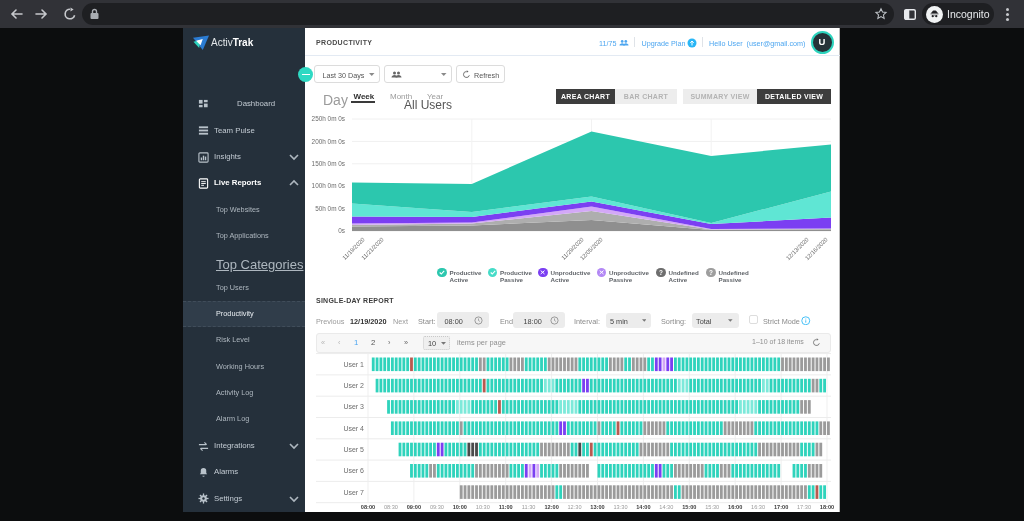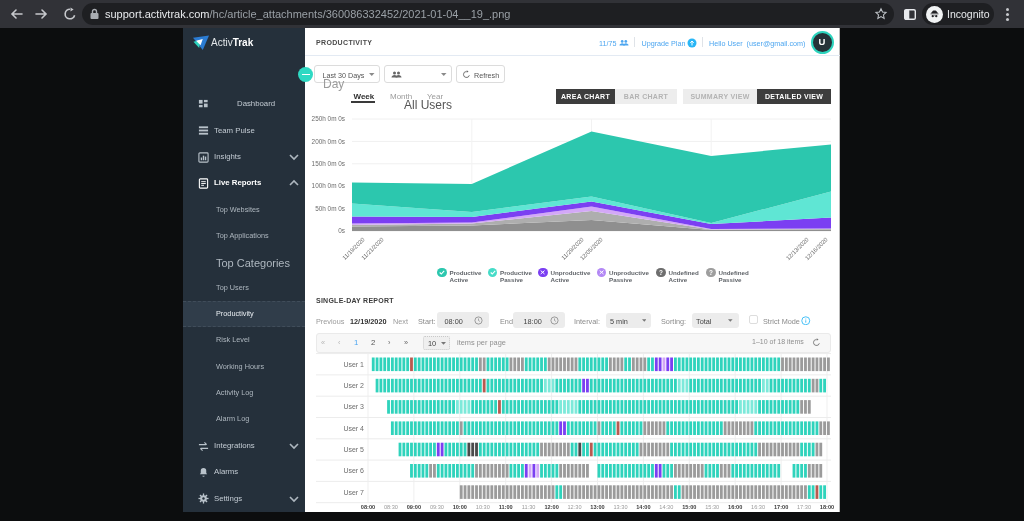--- a/index.html
+++ b/index.html
@@ -14,21 +14,20 @@
       <path d="M26 7 H36 M32 3 L36 7 L32 11"></path>
     </g>
     <path d="M60 2.2 a4.8 4.8 0 1 0 4.6 6" stroke="#c6c8cc" stroke-width="1.6" fill="none"></path>
     <path d="M60.5 0.6 L63.6 2.6 L60.5 4.6 Z" fill="#c6c8cc"></path>
   </svg>
   <div class="abs" style="left:82px;top:3px;width:812px;height:22px;border-radius:11px;background:#1e1f22;"></div>
   <svg class="abs" style="left:89px;top:8px" width="11" height="12" viewBox="0 0 11 12">
     <rect x="1.5" y="5" width="8" height="6" rx="1" fill="#a9adb2"></rect>
     <path d="M3.5 5 V3.5 a2 2 0 0 1 4 0 V5" stroke="#a9adb2" stroke-width="1.4" fill="none"></path>
   </svg>
-  <div class="abs" style="left:105px;top:7.5px;font-size:11px;color:#e8eaed;white-space:nowrap;">support.activtrak.com<span style="color:#9aa0a6;">/hc/article_attachments/360086332452/2021-01-04__19_.png</span></div>
   <svg class="abs" style="left:874px;top:7px" width="14" height="14" viewBox="0 0 24 24">
     <path d="M12 3 l2.6 5.6 6.1.7 -4.5 4.2 1.2 6 -5.4-3 -5.4 3 1.2-6 -4.5-4.2 6.1-.7z" fill="none" stroke="#bdc1c6" stroke-width="1.8"></path>
   </svg>
   <svg class="abs" style="left:904px;top:8.5px" width="12" height="11" viewBox="0 0 12 11">
     <rect x="0.7" y="0.7" width="10.6" height="9.6" rx="1.4" fill="none" stroke="#e8eaed" stroke-width="1.4"></rect>
     <rect x="0.7" y="0.7" width="4.6" height="9.6" rx="1" fill="#e8eaed"></rect>
   </svg>
   <div class="abs" style="left:922px;top:3px;width:72px;height:22px;border-radius:11px;background:#1e1f22;"></div>
   <div class="abs" style="left:926px;top:6px;width:17px;height:17px;border-radius:50%;background:#f1f3f4;"></div>
   <svg class="abs" style="left:929px;top:9px" width="11" height="11" viewBox="0 0 24 24" fill="#202124">
@@ -87,21 +86,21 @@
       <path d="M7 8 h10 M7 12 h10 M7 16 h6"></path>
     </g>
   </svg>
 <div class="abs" style="left:214px;top:178.4px;font-size:7.8px;color:#ffffff;font-weight:bold;">Live Reports</div>
 <svg class="abs" style="left:288px;top:178px" width="12" height="10" viewBox="0 0 12 10">
     <path d="M2 7 L6 3 L10 7" stroke="#aeb7bf" stroke-width="1.6" fill="none"></path>
   </svg>
 <div class="abs" style="left:183px;top:301px;width:122px;height:26px;background:#303d4a;border-top:1px dashed #404d5a;border-bottom:1px dashed #404d5a;"></div>
 <div class="abs" style="left:216px;top:204.9px;font-size:7.3px;color:#aeb7bf;">Top Websites</div>
 <div class="abs" style="left:216px;top:231.0px;font-size:7.3px;color:#aeb7bf;">Top Applications</div>
-<div class="abs" style="left:216px;top:257.1px;font-size:11px;color:#aeb7bf;">Top Categories</div>
+<div class="abs" style="left:216px;top:257.1px;font-size:13px;color:#aeb7bf;text-decoration:underline;">Top Categories</div>
 <div class="abs" style="left:216px;top:283.2px;font-size:7.3px;color:#aeb7bf;">Top Users</div>
 <div class="abs" style="left:216px;top:309.3px;font-size:7.3px;color:#e8edf1;">Productivity</div>
 <div class="abs" style="left:216px;top:335.4px;font-size:7.3px;color:#aeb7bf;">Risk Level</div>
 <div class="abs" style="left:216px;top:361.5px;font-size:7.3px;color:#aeb7bf;">Working Hours</div>
 <div class="abs" style="left:216px;top:387.6px;font-size:7.3px;color:#aeb7bf;">Activity Log</div>
 <div class="abs" style="left:216px;top:413.7px;font-size:7.3px;color:#aeb7bf;">Alarm Log</div>
 <svg class="abs" style="left:198px;top:440.5px" width="11" height="11" viewBox="0 0 24 24">
     <g stroke="#b9c2ca" stroke-width="2.4" fill="none">
       <path d="M2 8 h16 M14 3 l5 5"></path>
       <path d="M22 16 h-16 M10 21 l-5 -5"></path>
@@ -165,21 +164,21 @@
 <svg class="abs" style="left:441px;top:73px" width="5.5" height="3.6" viewBox="0 0 8 5">
     <path d="M0 0 L4 4.4 L8 0z" fill="#8a8a8a"></path>
   </svg>
 <div class="abs" style="left:456px;top:65px;width:49px;height:18px;border:1px solid #dcdcdc;border-radius:3px;background:#fff;"></div>
 <svg class="abs" style="left:462px;top:69.5px" width="9" height="9" viewBox="0 0 24 24">
     <path d="M12 4 a8 8 0 1 0 7.7 10" stroke="#666" stroke-width="2.4" fill="none"></path>
     <path d="M12.5 0.8 L17.5 4 L12.5 7.2z" fill="#666"></path>
   </svg>
 <div class="abs" style="left:474px;top:70.5px;font-size:7.2px;color:#555;">Refresh</div>
 
-<div class="abs" style="left:323px;top:77px;font-size:12px;color:#9b9b9b;">Day</div>
+<div class="abs" style="left:323px;top:92px;font-size:14px;color:#9b9b9b;">Day</div>
 <div class="abs" style="left:353.5px;top:92px;font-size:8px;color:#2f2f2f;font-weight:bold;">Week</div>
 <div class="abs" style="left:351px;top:101px;width:24px;height:2.4px;background:#3a3a3a;"></div>
 <div class="abs" style="left:390px;top:92px;font-size:8px;color:#9b9b9b;">Month</div>
 <div class="abs" style="left:427px;top:92px;font-size:8px;color:#9b9b9b;">Year</div>
 
 <div class="abs" style="left:556px;top:88.5px;width:59px;height:15px;background:#3d3d3d;color:#fff;font-size:7px;font-weight:bold;text-align:center;line-height:15px;letter-spacing:.3px;">AREA CHART</div>
 <div class="abs" style="left:615px;top:88.5px;width:62px;height:15px;background:#ededed;color:#b3b3b3;font-size:7px;font-weight:bold;text-align:center;line-height:15px;letter-spacing:.3px;">BAR CHART</div>
 <div class="abs" style="left:683px;top:88.5px;width:74px;height:15px;background:#ededed;color:#b3b3b3;font-size:7px;font-weight:bold;text-align:center;line-height:15px;letter-spacing:.3px;">SUMMARY VIEW</div>
 <div class="abs" style="left:757px;top:88.5px;width:74px;height:15px;background:#3d3d3d;color:#fff;font-size:7px;font-weight:bold;text-align:center;line-height:15px;letter-spacing:.3px;">DETAILED VIEW</div>
 <svg style="position:absolute;left:305px;top:110px" width="535" height="155" viewBox="0 0 535 155">

